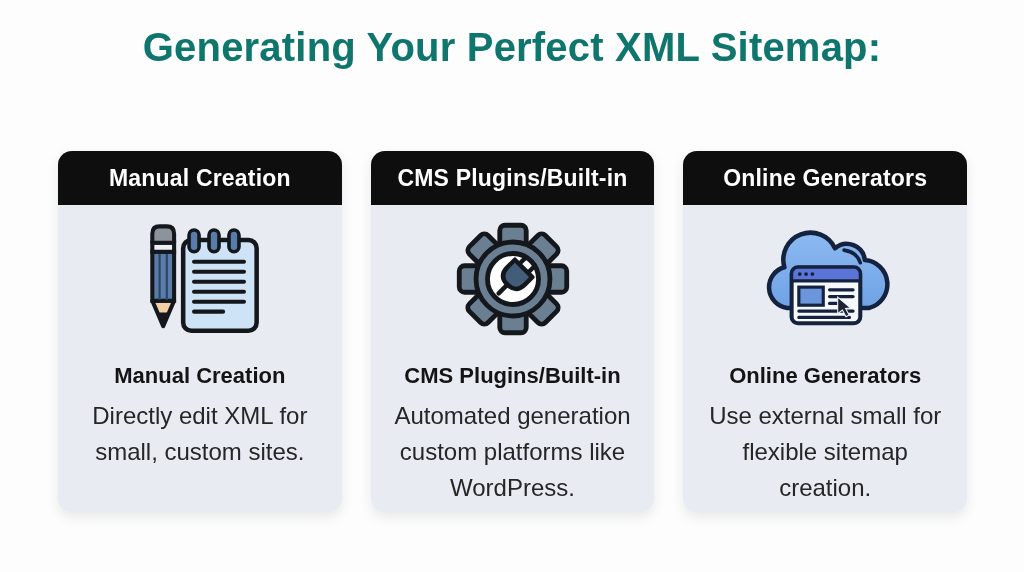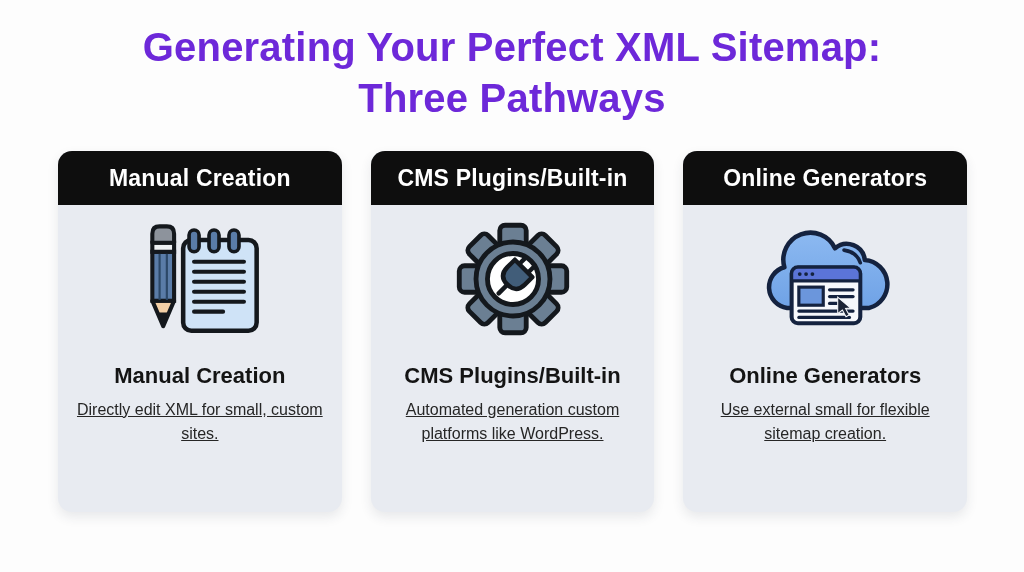--- a/index.html
+++ b/index.html
@@ -14,21 +14,21 @@
     margin: 0 auto;
   }
   .main-title {
     position: absolute;
     top: 22px;
     left: 0;
     width: 100%;
     text-align: center;
     font-size: 40px;
     font-weight: 700;
-    color: #6d28d9;
+    color: #0f766e;
     line-height: 1.27;
     letter-spacing: 0.2px;
   }
   .cards {
     position: absolute;
     top: 151px;
     left: 58px;
     width: 909px;
     display: flex;
     gap: 29px;
@@ -66,34 +66,32 @@
   .card-title {
     margin-top: 22px;
     text-align: center;
     font-size: 22px;
     font-weight: 700;
     color: #141414;
   }
   .card-desc {
     margin: 9px 16px 0;
     text-align: center;
-    font-size: 16px;
+    font-size: 24px;
     line-height: 1.5;
     color: #262626;
-    text-decoration: underline;
   }
 </style>
 </head>
 <body>
 
 <div class="page">
 
   <div class="main-title">
     <div>Generating Your Perfect XML Sitemap:</div>
-    <div>Three Pathways</div>
   </div>
 
   <div class="cards">
 
     <div class="card">
       <div class="card-header">Manual Creation</div>
       <div class="icon-box">
         <svg width="127" height="118" viewBox="0 0 140 130" fill="none" xmlns="http://www.w3.org/2000/svg">
 
           <polygon points="18,89 42,89 30,117" fill="#f3cfa6" stroke="#14181d" stroke-width="4.5" stroke-linejoin="round"></polygon>

